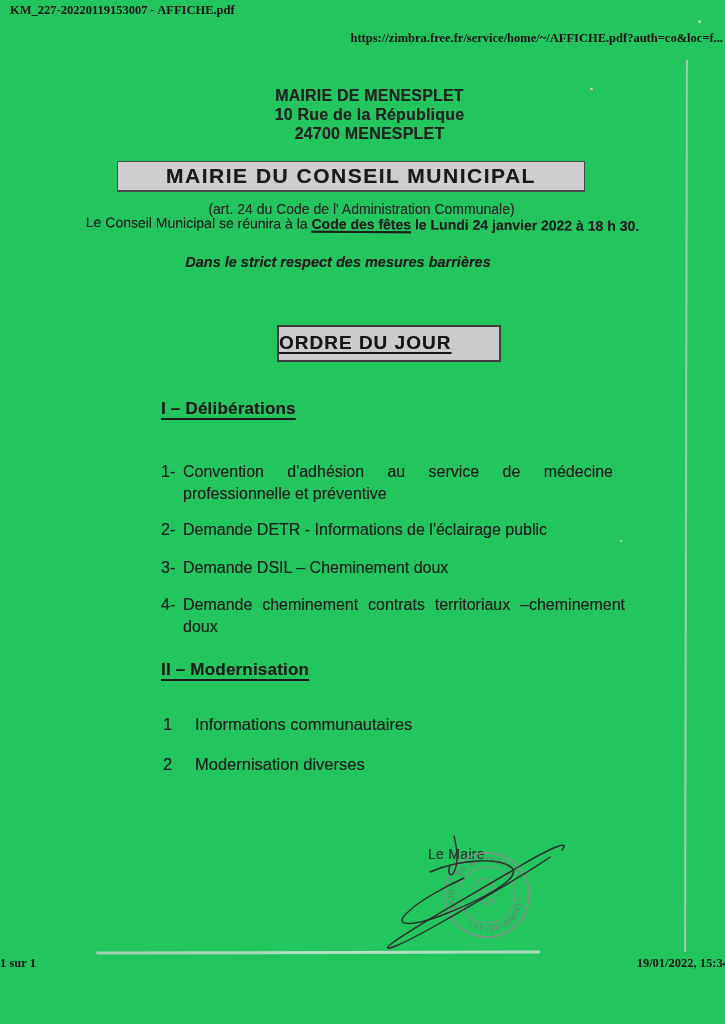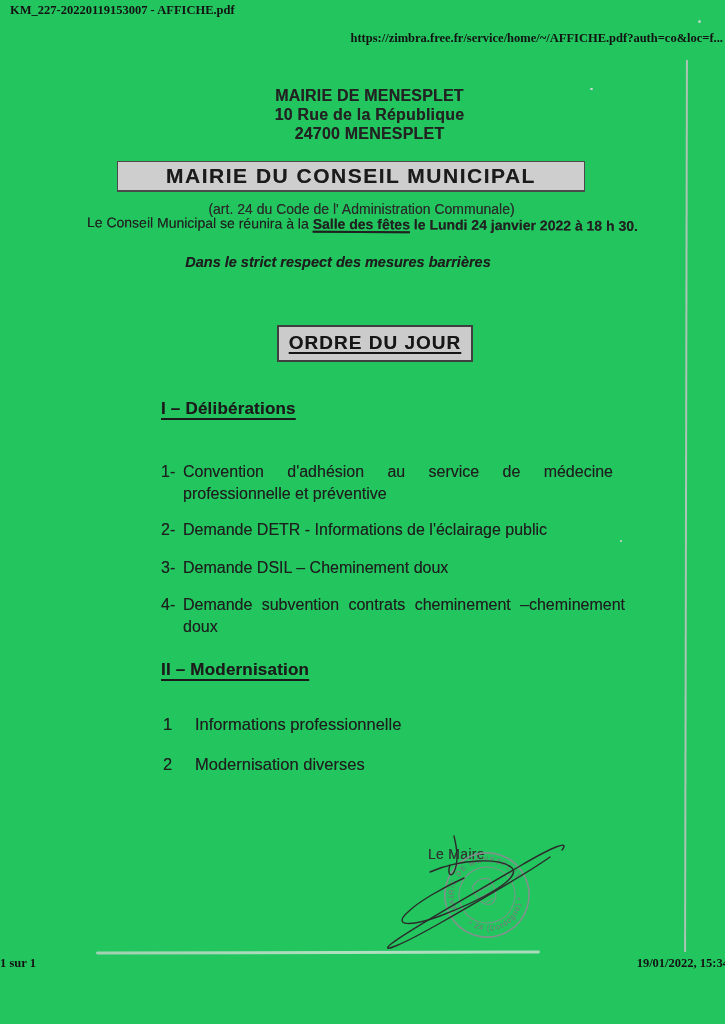--- a/index.html
+++ b/index.html
@@ -50,23 +50,23 @@
     transform: rotate(0.4deg); color: #202020;
   }
   .meeting-line .place { font-weight: bold; text-decoration: underline; text-decoration-thickness: 1.5px; text-underline-offset: 2px; }
   .meeting-line .when  { font-weight: bold; }
   .measures-line {
     position: absolute; left: 0; top: 254px; width: 658px;
     text-align: center; font-size: 14.5px; font-weight: bold; font-style: italic;
     padding-left: 18px; box-sizing: border-box; color: #1d1d1d;
   }
   .ordre-box {
-    position: absolute; left: 277px; top: 325px; width: 196px; height: 37px;
+    position: absolute; left: 277px; top: 325px; width: 224px; height: 37px;
     background: #cbcbcb; border: 2px solid #3f3f3f; box-sizing: border-box;
-    text-align: center; font-size: 19px; font-weight: bold; letter-spacing: 1px;
+    font-size: 19px; font-weight: bold; letter-spacing: 1px;
     line-height: 31px; color: #161616;
   }
   .ordre-box span { text-decoration: underline; text-decoration-thickness: 2px; text-underline-offset: 3px; }
 
   .section-heading {
     position: absolute; left: 161px;
     font-size: 17px; font-weight: bold; color: #1b1b1b;
     text-decoration: underline; text-decoration-thickness: 1.8px; text-underline-offset: 4px;
     letter-spacing: 0.2px;
   }
@@ -118,21 +118,21 @@
     <div class="address-block">
       <div>MAIRIE DE MENESPLET</div>
       <div>10 Rue de la République</div>
       <div>24700 MENESPLET</div>
     </div>
 
     <div class="title-bar">MAIRIE DU CONSEIL MUNICIPAL</div>
 
     <div class="subtitle">(art. 24 du Code de l' Administration Communale)</div>
     <div class="meeting-line">
-      <span>Le Conseil Municipal se réunira à la </span><span class="place">Salle des fêtes</span><span class="when"> le Lundi 24 janvier 2022 à 18 h 30.</span>
+      <span>Le Conseil Municipal se réunira à la </span><span class="place">Code des fêtes</span><span class="when"> le Lundi 24 janvier 2022 à 18 h 30.</span>
     </div>
     <div class="measures-line">Dans le strict respect des mesures barrières</div>
 
     <div class="ordre-box">
       <span>ORDRE DU JOUR</span>
     </div>
 
     <div class="section-heading sh-1">I – Délibérations</div>
     <div class="items">
       <div class="item item-1">
@@ -142,29 +142,29 @@
       <div class="item item-2">
         <span class="num">2-</span>
         <span class="itext">Demande DETR - Informations de l'éclairage public</span>
       </div>
       <div class="item item-3">
         <span class="num">3-</span>
         <span class="itext">Demande DSIL – Cheminement doux</span>
       </div>
       <div class="item item-4">
         <span class="num">4-</span>
-        <span class="itext">Demande subvention contrats cheminement –cheminement doux</span>
+        <span class="itext">Demande cheminement contrats territoriaux –cheminement doux</span>
       </div>
     </div>
 
     <div class="section-heading sh-2">II – Modernisation</div>
     <div class="info-items">
       <div class="info-item">
         <span class="num">1</span>
-        <span>Informations professionnelle</span>
+        <span>Informations communautaires</span>
       </div>
       <div class="info-item">
         <span class="num">2</span>
         <span>Modernisation diverses</span>
       </div>
     </div>
 
     <div class="maire-label">Le Maire</div>
     <svg class="sig-svg" width="228" height="152" viewBox="0 0 228 152">
       <defs>

